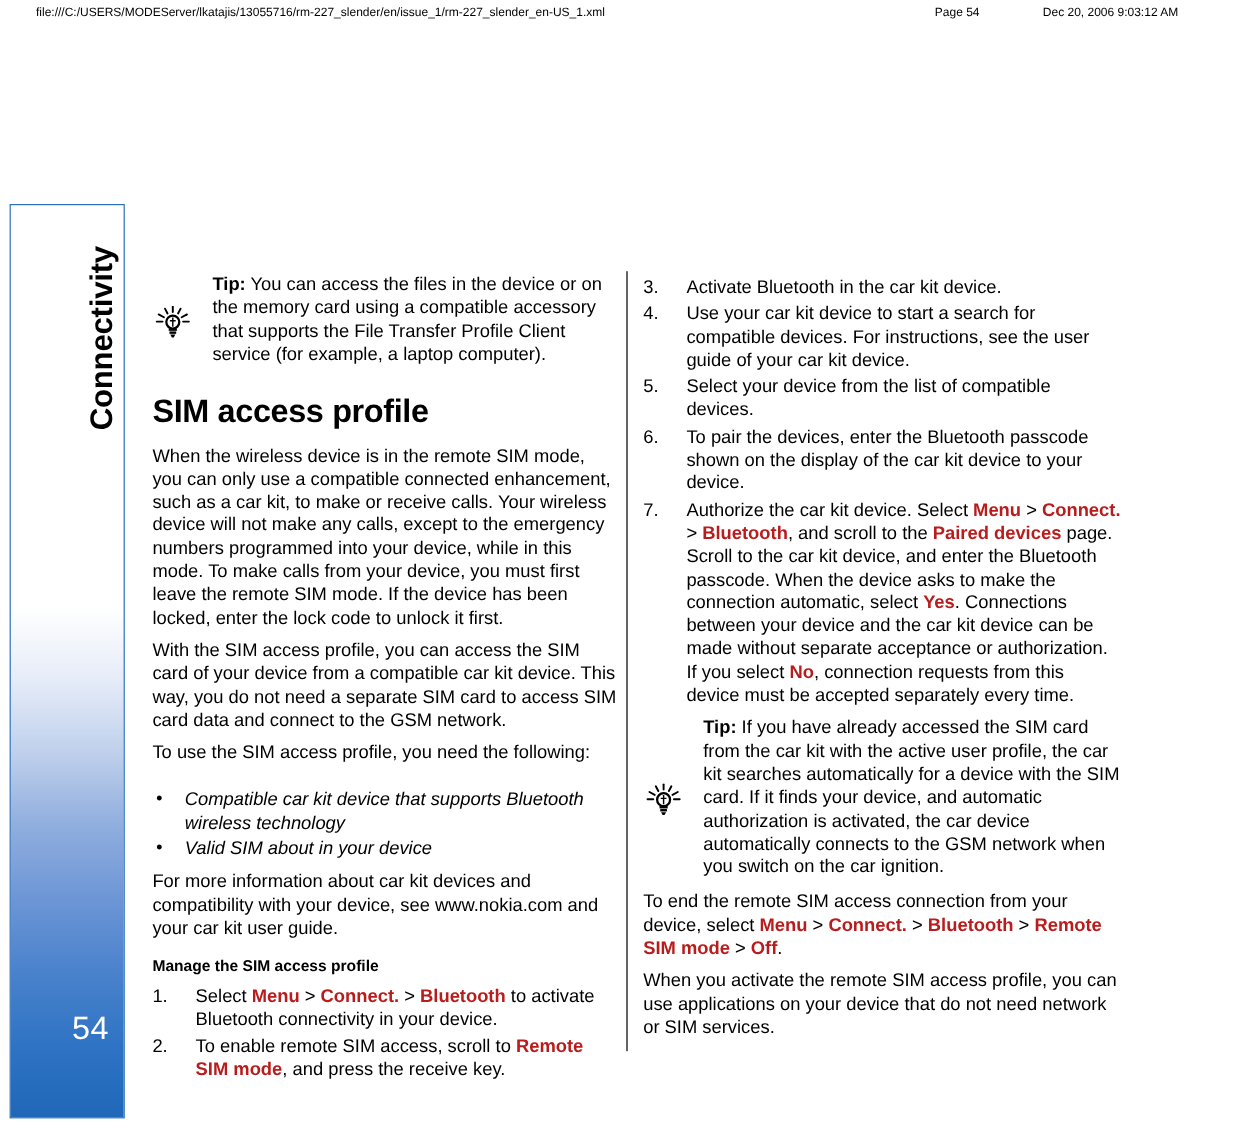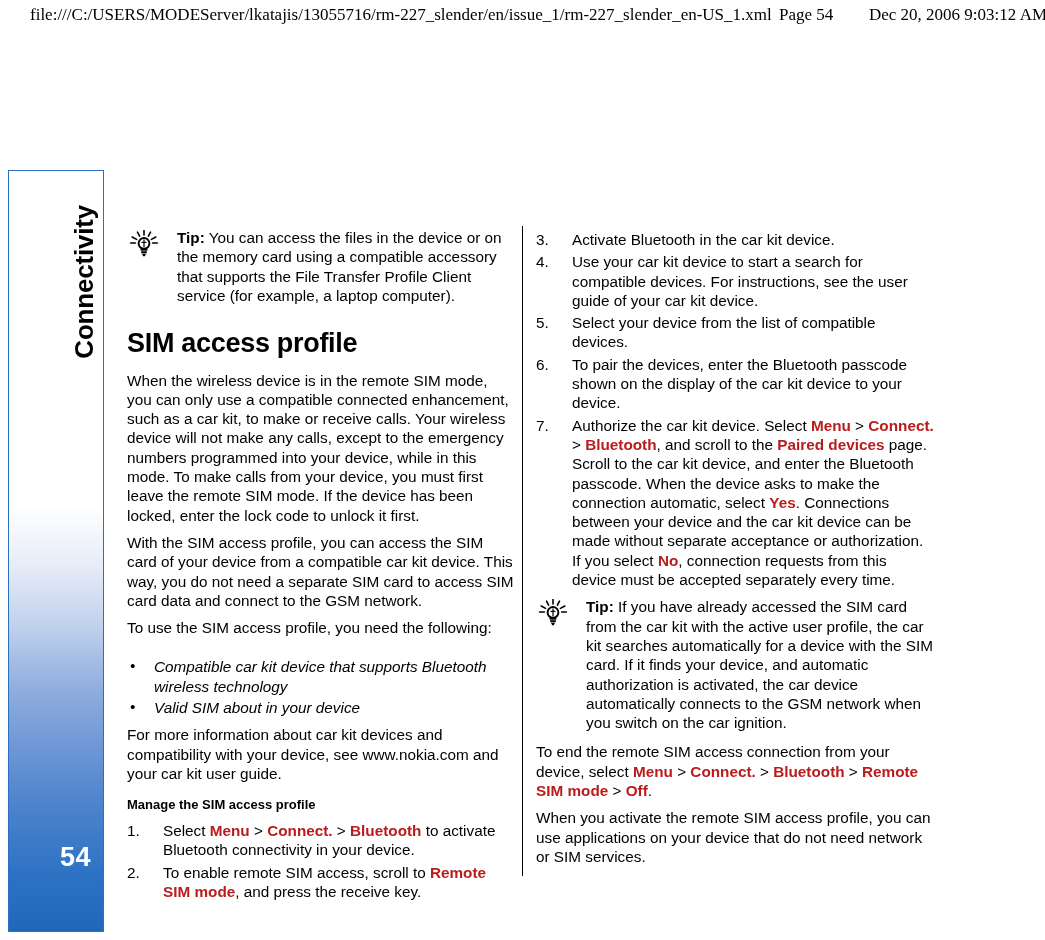--- a/index.html
+++ b/index.html
@@ -19,22 +19,22 @@
 
   
   .print-header {
     position: absolute;
     top: 0;
     left: 0;
     width: 1045px;
     height: 26px;
     display: flex;
     align-items: center;
-    font-family: Liberation Serif, serif;
-    font-size: 17px;
+    font-family: Liberation Sans, sans-serif;
+    font-size: 10px;
     color: #000;
     white-space: nowrap;
   }
   .ph-url   { position: absolute; left: 30px;  top: 5px; }
   .ph-page  { position: absolute; left: 779px; top: 5px; }
   .ph-date  { position: absolute; left: 869px; top: 5px; }
 
   
   .chapter-tab {
     position: absolute;
@@ -67,21 +67,21 @@
     font-weight: bold;
     letter-spacing: -0.2px;
     color: #000000;
     line-height: 1;
   }
   .page-number {
     position: absolute;
     right: 12px;
     bottom: 58px;
     font-size: 27px;
-    font-weight: bold;
+    font-weight: normal;
     color: #ffffff;
     letter-spacing: 0.5px;
   }
 
   
   .content {
     position: absolute;
     left: 0;
     top: 0;
     width: 1045px;
@@ -120,21 +120,21 @@
   h2.sub-title {
     font-size: 13px;
     font-weight: bold;
     margin: 12px 0 7px 0;
     line-height: 19px;
   }
 
   
   .tip {
     display: flex;
-    align-items: flex-start;
+    align-items: center;
     margin: 0 0 10px 0;
   }
   .tip-icon {
     flex: 0 0 auto;
     width: 34px;
     height: 26px;
     margin-right: 16px;
     margin-top: 2px;
   }
   .tip-body {

